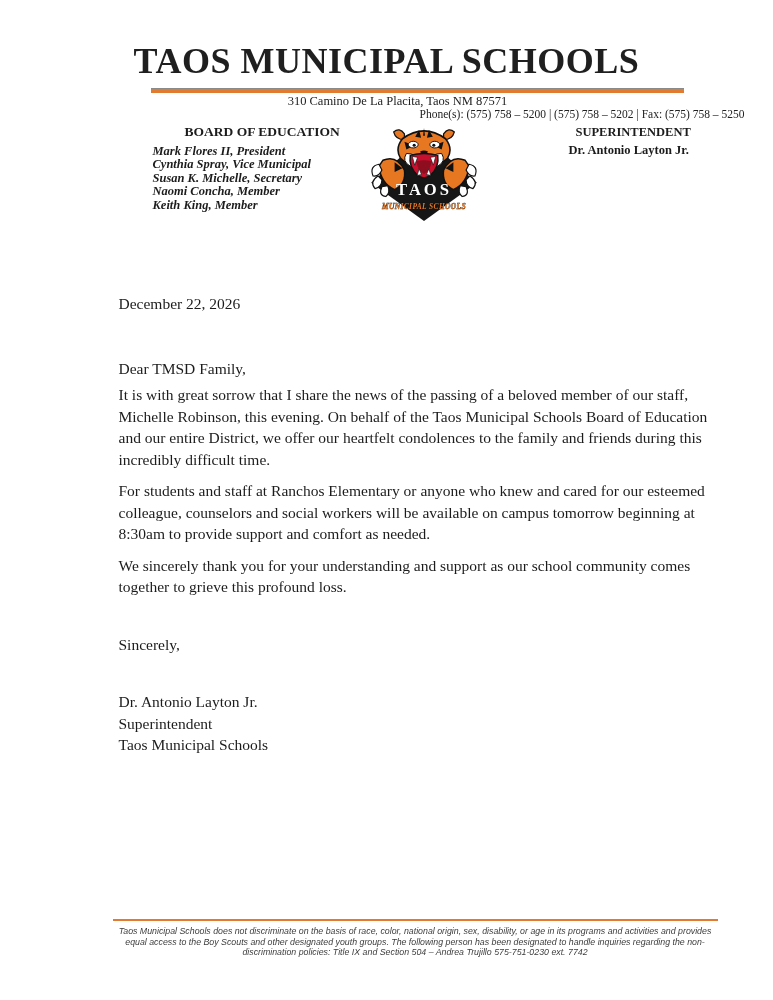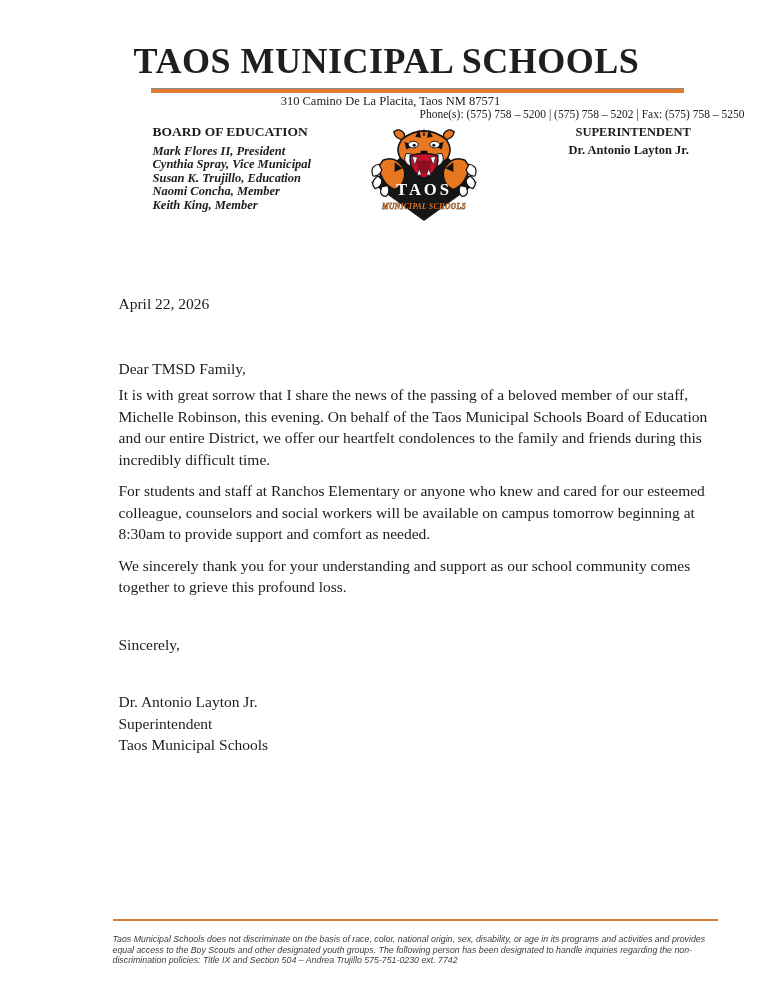--- a/index.html
+++ b/index.html
@@ -13,31 +13,31 @@
   .title {
     position:absolute; top:40px; left:0; width:100%; margin:0;
     text-align:center; font-size:36px; font-weight:700; letter-spacing:0.5px;
     color:#1f1f1f;
   }
   .rule {
     position:absolute; top:88px; left:122px; width:533px; height:4px;
     background:#E07B30; border-top:1px solid #8a8a8a;
   }
   .address {
-    position:absolute; top:94px; left:4px; width:100%;
+    position:absolute; top:94px; left:11px; width:100%;
     text-align:center; font-size:12.5px; color:#222;
   }
   .phone {
     position:absolute; top:108px; left:0; width:100%;
     text-align:right; font-size:11.5px; color:#222;
   }
 
   
   .board { position:absolute; top:124px; left:124px; font-weight:700; }
-  .board-heading { font-size:13.5px; margin-bottom:5px; }
+  .board-heading { font-size:13.5px; margin-bottom:5px;margin-left:32px; }
   .board-member { font-size:12.5px; line-height:13.4px;font-style:italic; }
 
   .supe { position:absolute; top:125px; left:540px; font-weight:700; }
   .supe-heading { font-size:12.5px; margin-bottom:3px; padding-left:7px; }
   .supe-name { font-size:12.5px; }
 
   .logo { position:absolute; top:127px; left:336px; }
   .logo-taos {
     font-family:"Liberation Serif", serif; font-weight:700; font-size:17px;
     fill:#ffffff; letter-spacing:3px; text-anchor:middle;
@@ -57,40 +57,40 @@
   .date { margin:0 0 43px 0 !important; }
   .salutation { margin:0 0 5px 0 !important; }
   .para { margin:0 0 10px 0 !important; }
   .closing { margin:36px 0 0 0 !important; }
   .signature { margin-top:36px; }
   .sig-line { margin:0; }
 
   
   .page-footer {
     position:absolute; top:919px; left:84px; width:605px;
-    border-top:2px solid #E07B30; padding-top:13px;
+    border-top:2px solid #E07B30; padding-top:5px;
     font-family:"Liberation Sans", sans-serif; font-style:italic;
-    font-size:8.8px; line-height:10.6px; color:#3d3d3d;
+    font-size:8.8px; line-height:10.6px; text-align:center; color:#3d3d3d;
   }
 </style>
 </head>
 <body>
 
 <div class="page">
 
   <h1 class="title">TAOS MUNICIPAL SCHOOLS</h1>
   <div class="rule"></div>
   <div class="address">310 Camino De La Placita, Taos NM 87571</div>
   <div class="phone">Phone(s): (575) 758 – 5200 | (575) 758 – 5202 | Fax: (575) 758 – 5250</div>
 
   <section class="board">
     <div class="board-heading">BOARD OF EDUCATION</div>
     <div class="board-member">Mark Flores II, President</div>
     <div class="board-member">Cynthia Spray, Vice Municipal</div>
-    <div class="board-member">Susan K. Trujillo, Education</div>
+    <div class="board-member">Susan K. Michelle, Secretary</div>
     <div class="board-member">Naomi Concha, Member</div>
     <div class="board-member">Keith King, Member</div>
   </section>
 
   <svg class="logo" width="118" height="94" viewBox="0 0 120 96" aria-hidden="true">
 
     <polygon points="60,10 114,57 60,96 6,57" fill="#161616"></polygon>
 
     <g>
       <path d="M18,34 Q32,28 40,44 Q42,58 30,64 Q16,58 14,40 Z" fill="#E87722" stroke="#111" stroke-width="1.5"></path>
@@ -140,21 +140,21 @@
     <text class="logo-taos" x="60" y="69">TAOS</text>
     <text class="logo-sub" x="60" y="84">MUNICIPAL SCHOOLS</text>
   </svg>
 
   <section class="supe">
     <div class="supe-heading">SUPERINTENDENT</div>
     <div class="supe-name">Dr. Antonio Layton Jr.</div>
   </section>
 
   <main class="letter">
-    <p class="date">April 22, 2026</p>
+    <p class="date">December 22, 2026</p>
     <p class="salutation">Dear TMSD Family,</p>
     <p class="para">It is with great sorrow that I share the news of the passing of a beloved member of our staff, Michelle Robinson, this evening. On behalf of the Taos Municipal Schools Board of Education and our entire District, we offer our heartfelt condolences to the family and friends during this incredibly difficult time.</p>
     <p class="para">For students and staff at Ranchos Elementary or anyone who knew and cared for our esteemed colleague, counselors and social workers will be available on campus tomorrow beginning at 8:30am to provide support and comfort as needed.</p>
     <p class="para">We sincerely thank you for your understanding and support as our school community comes together to grieve this profound loss.</p>
     <p class="closing">Sincerely,</p>
     <div class="signature">
       <p class="sig-line">Dr. Antonio Layton Jr.</p>
       <p class="sig-line">Superintendent</p>
       <p class="sig-line">Taos Municipal Schools</p>
     </div>

